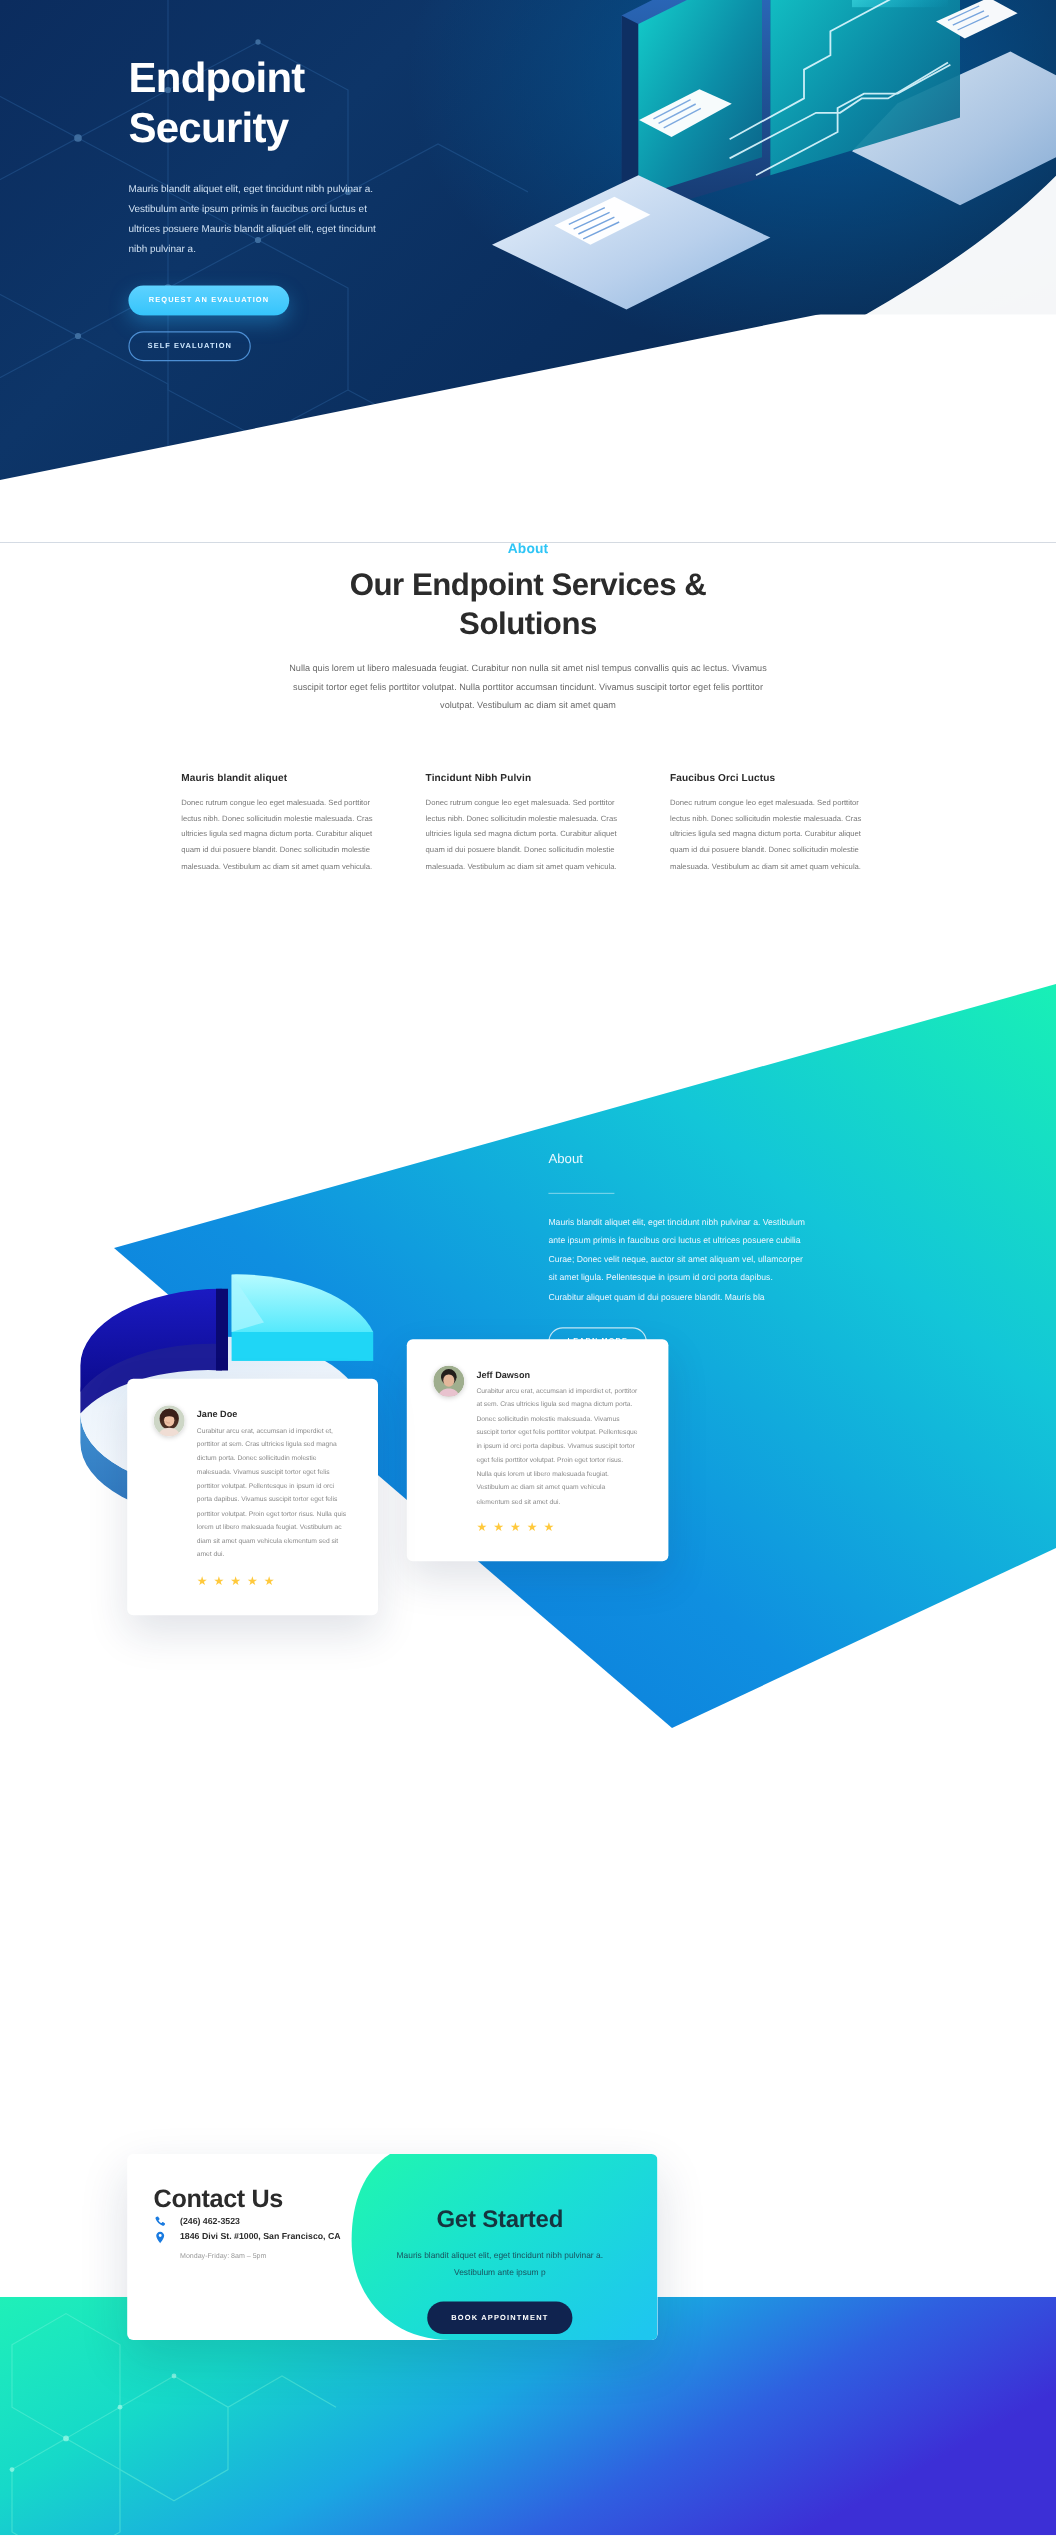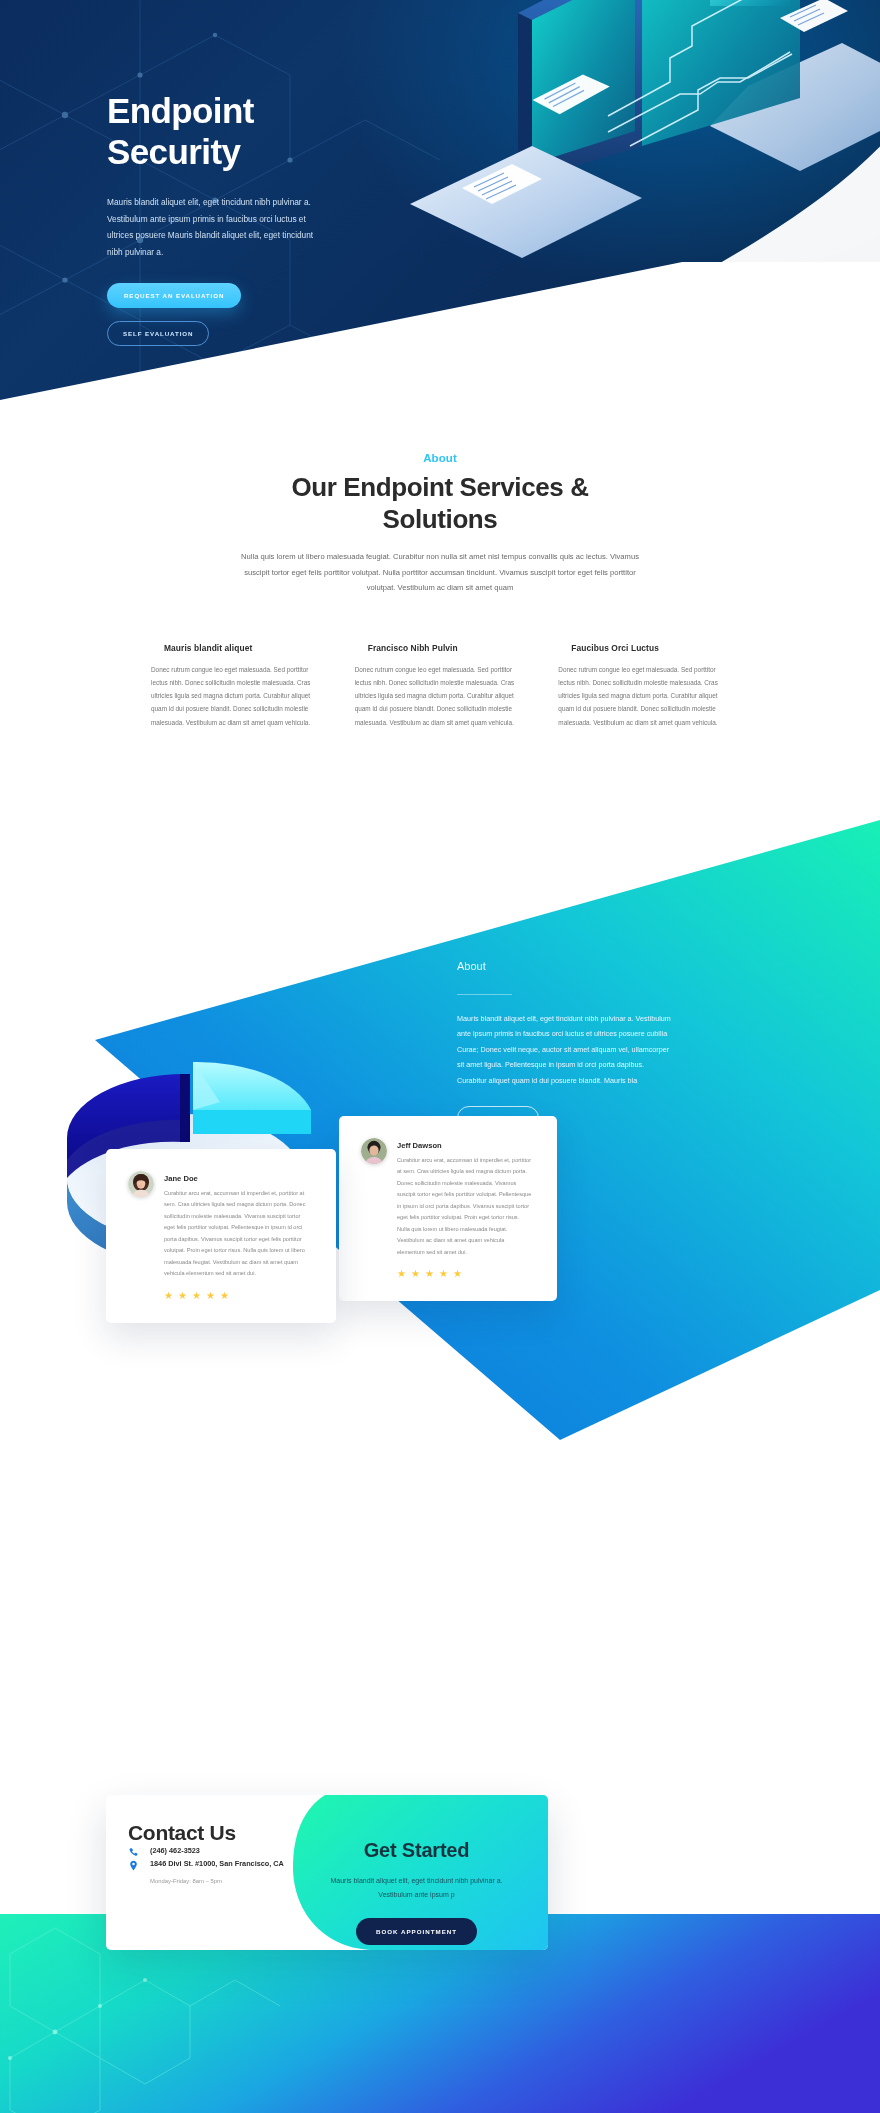--- a/index.html
+++ b/index.html
@@ -14,21 +14,21 @@
 
   
   .hero{position:absolute;left:0;top:0;width:880px;height:452px;overflow:hidden;}
   .hero-bg{position:absolute;inset:0;
     background:
       radial-gradient(ellipse 560px 380px at 78% 14%, rgba(0,120,190,.55) 0%, rgba(0,90,160,0) 62%),
       linear-gradient(135deg,#0b2c5e 0%,#0d3568 28%,#0a2e5e 55%,#0a2a52 78%,#0d2f5c 100%);
   }
   .hex-net{position:absolute;left:-30px;top:-20px;width:470px;height:470px;opacity:.5;}
   .hero-white{position:absolute;left:0;bottom:0;width:880px;height:190px;pointer-events:none;}
-  .hero-inner{position:absolute;left:0;top:0;width:880px;height:452px;margin-top:45px;}
+  .hero-inner{position:absolute;left:0;top:0;width:880px;height:452px;}
   .hero-copy{position:absolute;left:107px;top:46px;width:300px;}
   h1.hero-title{
     color:#fff;font-size:35px;line-height:1.16;font-weight:700;letter-spacing:-.6px;
   }
   .hero-p{margin-top:22px;color:#cfe0f2;font-size:8.3px;line-height:2.0;max-width:215px;}
   .hero-btns{margin-top:22px;}
   .btn{display:inline-flex;align-items:center;justify-content:center;
        font-size:6.2px;font-weight:700;letter-spacing:.9px;border-radius:40px;cursor:pointer;}
   .btn-primary{
     background:linear-gradient(180deg,#5ed2ff 0%,#35c4fb 100%);
@@ -44,38 +44,38 @@
   .about{position:absolute;left:0;top:452px;width:880px;}
   .eyebrow{color:#2ec5f6;font-size:11.5px;font-weight:600;text-align:center;letter-spacing:.1px;}
   h2.about-title{
     text-align:center;color:#2b2b2b;font-size:26px;line-height:1.22;font-weight:700;
     margin:8px auto 0;max-width:380px;letter-spacing:-.4px;
   }
   .about-p{margin:14px auto 0;max-width:400px;text-align:center;color:#6a6a6a;
            font-size:7.6px;line-height:2.0;}
   .cols{display:flex;gap:33px;margin:48px auto 0;width:578px;}
   .col{flex:1;}
-  .col h3{font-size:8.4px;color:#2b2b2b;font-weight:700;letter-spacing:.1px;margin-left:13px;}
+  .col h3{font-size:8.4px;color:#2b2b2b;font-weight:700;letter-spacing:.1px;}
   .col p{margin-top:10px;color:#777;font-size:6.4px;line-height:2.05;}
   .hiw-wedge{position:absolute;inset:0;}
   .hiw-copy{position:absolute;left:457px;top:960px;width:300px;}
   .hiw-eyebrow{color:#eaf8ff;font-size:11px;font-weight:500;}
   h2.hiw-title{color:#fff;font-size:24px;font-weight:700;margin-top:5px;letter-spacing:-.3px;}
   .hiw-rule{width:55px;height:1px;background:rgba(255,255,255,.4);margin:22px 0 0;}
   .hiw-p{margin-top:16px;color:#e8f6ff;font-size:7.2px;line-height:2.15;max-width:218px;}
   .btn-outline-white{display:inline-flex;align-items:center;justify-content:center;
     margin-top:18px;border:1px solid rgba(255,255,255,.75);color:#fff;background:transparent;
     font-size:6px;font-weight:700;letter-spacing:1px;padding:8px 15px;border-radius:40px;cursor:pointer;}
   .pie-wrap{position:absolute;left:62px;top:1050px;width:250px;height:230px;}
 
   
   .tcard{position:absolute;background:#fff;border-radius:5px;
          box-shadow:0 14px 34px rgba(20,40,80,.13);padding:22px 24px 22px 22px;}
   .tcard.t-right{left:339px;top:1116px;width:218px;}
-  .tcard.t-left{left:106px;top:1149px;width:230px;}
+  .tcard.t-left{left:106px;top:1149px;width:209px;}
   .t-head{display:flex;align-items:flex-start;gap:10px;}
   .avatar{width:26px;height:26px;border-radius:50%;flex:0 0 26px;overflow:hidden;
           box-shadow:0 1px 4px rgba(0,0,0,.18);}
   .t-name{font-size:7.6px;font-weight:700;color:#2b2b2b;padding-top:3px;}
   .t-body{margin-top:5px;color:#8a8a8a;font-size:5.6px;line-height:2.05;}
   .t-col{flex:1;}
   .stars{margin-top:11px;display:flex;gap:5px;color:#ffc93c;font-size:10px;line-height:1;padding-left:36px;}
 
   
   .contact-bg{position:absolute;left:0;top:1914px;width:880px;height:199px;overflow:hidden;}
@@ -216,21 +216,21 @@
     <div class="eyebrow">About</div>
     <h2 class="about-title">Our Endpoint Services &amp; Solutions</h2>
     <p class="about-p">Nulla quis lorem ut libero malesuada feugiat. Curabitur non nulla sit amet nisl tempus convallis quis ac lectus. Vivamus suscipit tortor eget felis porttitor volutpat. Nulla porttitor accumsan tincidunt. Vivamus suscipit tortor eget felis porttitor volutpat. Vestibulum ac diam sit amet quam</p>
 
     <div class="cols">
       <div class="col">
         <h3>Mauris blandit aliquet</h3>
         <p>Donec rutrum congue leo eget malesuada. Sed porttitor lectus nibh. Donec sollicitudin molestie malesuada. Cras ultricies ligula sed magna dictum porta. Curabitur aliquet quam id dui posuere blandit. Donec sollicitudin molestie malesuada. Vestibulum ac diam sit amet quam vehicula.</p>
       </div>
       <div class="col">
-        <h3>Francisco Nibh Pulvin</h3>
+        <h3>Tincidunt Nibh Pulvin</h3>
         <p>Donec rutrum congue leo eget malesuada. Sed porttitor lectus nibh. Donec sollicitudin molestie malesuada. Cras ultricies ligula sed magna dictum porta. Curabitur aliquet quam id dui posuere blandit. Donec sollicitudin molestie malesuada. Vestibulum ac diam sit amet quam vehicula.</p>
       </div>
       <div class="col">
         <h3>Faucibus Orci Luctus</h3>
         <p>Donec rutrum congue leo eget malesuada. Sed porttitor lectus nibh. Donec sollicitudin molestie malesuada. Cras ultricies ligula sed magna dictum porta. Curabitur aliquet quam id dui posuere blandit. Donec sollicitudin molestie malesuada. Vestibulum ac diam sit amet quam vehicula.</p>
       </div>
     </div>
   </section>
 
   <svg class="hiw-wedge" style="position:absolute;left:0;top:820px;width:880px;height:640px;" viewBox="0 0 880 640" preserveAspectRatio="none">

